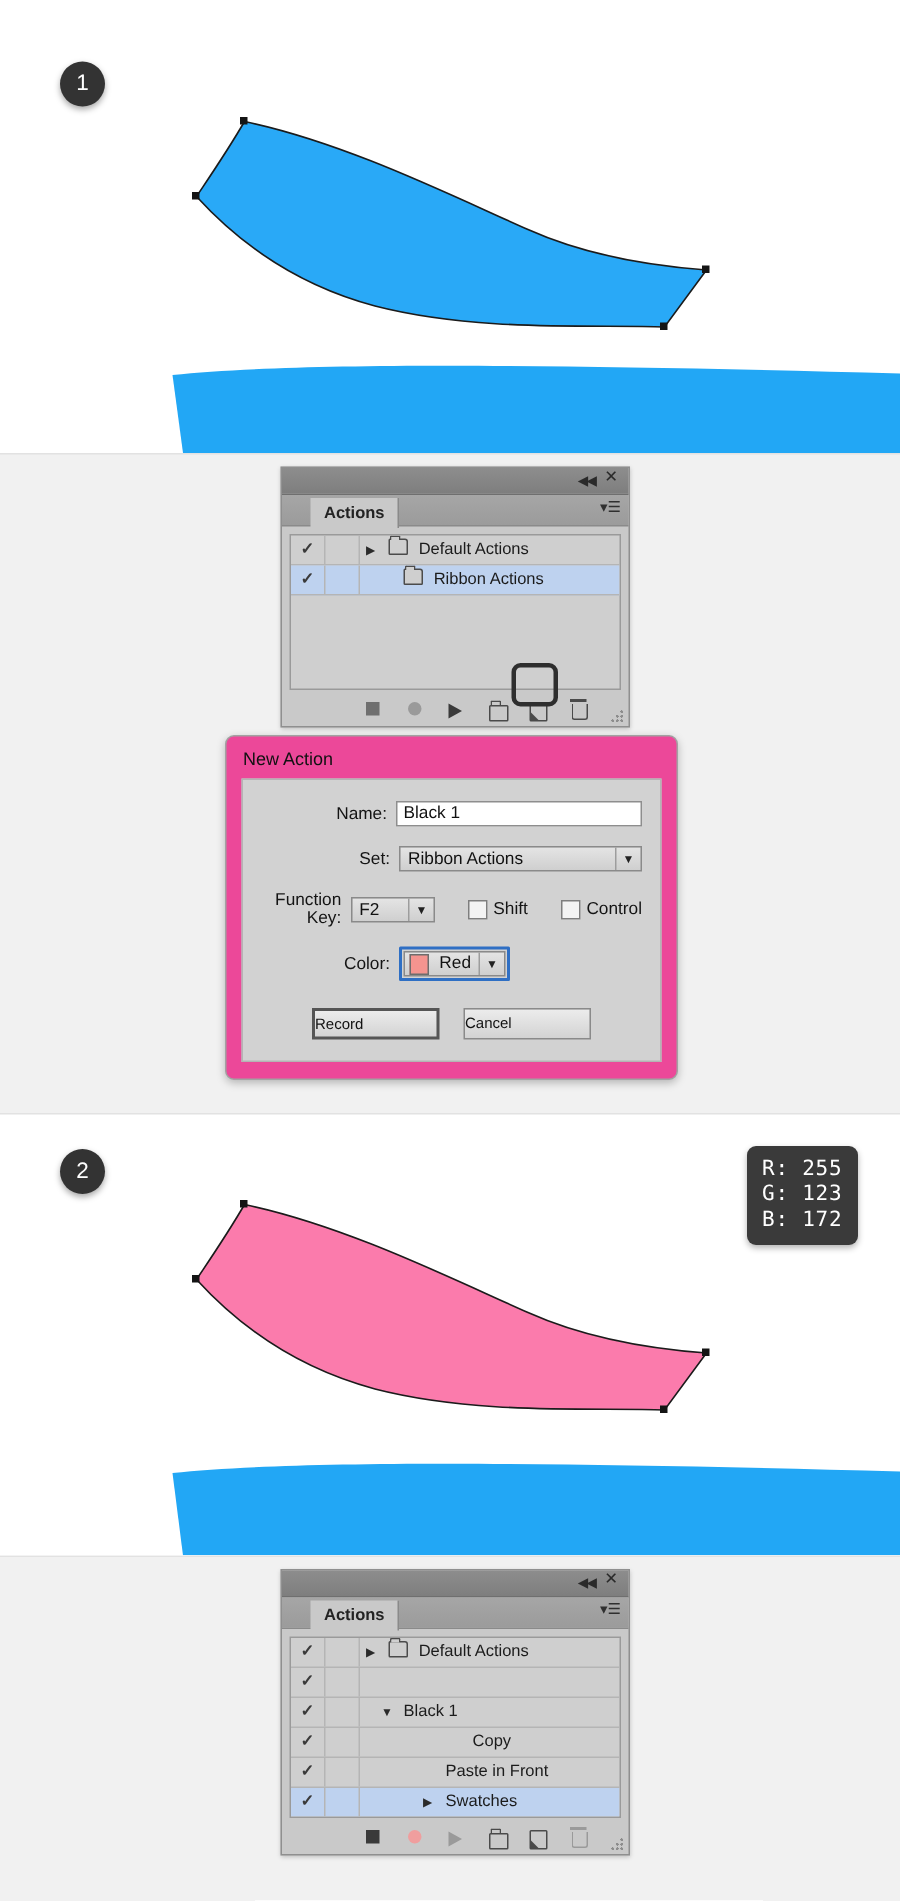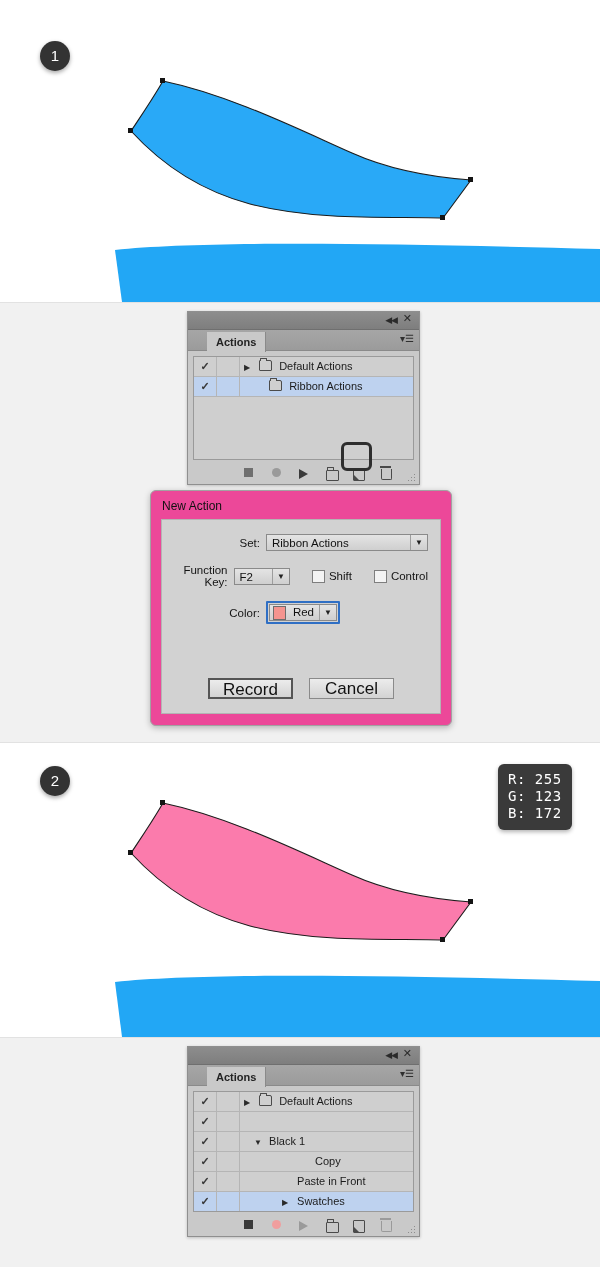--- a/index.html
+++ b/index.html
@@ -175,24 +175,23 @@
   .sel-fn{width:73px;}
   .chk{display:flex;align-items:center;margin-left:22px;font-size:11.5px;}
   .chkbox{width:11px;height:11px;background:#f3f3f3;border:1px solid #7e7e7e;margin-right:4px;}
   .color-wrap{
     border:2px solid #2f6fc4;padding:1px;display:inline-flex;align-items:center;border-radius:1px;
   }
   .sel-color{width:68px;display:flex;align-items:center;padding-left:3px;}
   .swatch{width:12px;height:12px;background:#f4948f;border:1px solid #6d6d6d;margin-right:7px;}
   .dlg-buttons{display:flex;justify-content:center;gap:16px;margin-top:4px;}
   .btn{
-    width:85px;height:21px;line-height:19px;text-align:center;font-size:17px;
+    width:85px;height:21px;line-height:19px;font-size:10px;
     background:linear-gradient(#ececec,#d3d3d3);border:1px solid #8a8a8a;color:#111;
     box-sizing:border-box;
-    margin-top:36px;
   }
   .btn.default{border:2px solid #555555;}
 </style>
 </head>
 <body>
 
 <div class="page">
 
   <div class="illus" style="height:302px;">
     <div class="step" style="left:40px;top:41px;">1</div>
@@ -261,20 +260,24 @@
         <div class="grip"></div>
       </div>
     </div>
 
     <div class="hilite-box" style="left:341px;top:140px;width:31px;height:29px;"></div>
 
     <div class="dialog" style="left:150px;top:188px;">
       <div class="dlg-title">New Action</div>
       <div class="dlg-inner">
 
+        <div class="frow">
+          <div class="flabel">Name:</div>
+          <input class="f-input" value="Black 1" style="">
+        </div>
 
         <div class="frow">
           <div class="flabel">Set:</div>
           <div class="f-select sel-wide">
             <span>Ribbon Actions</span>
             <span class="caret">▼</span>
           </div>
         </div>
 
         <div class="frow">

